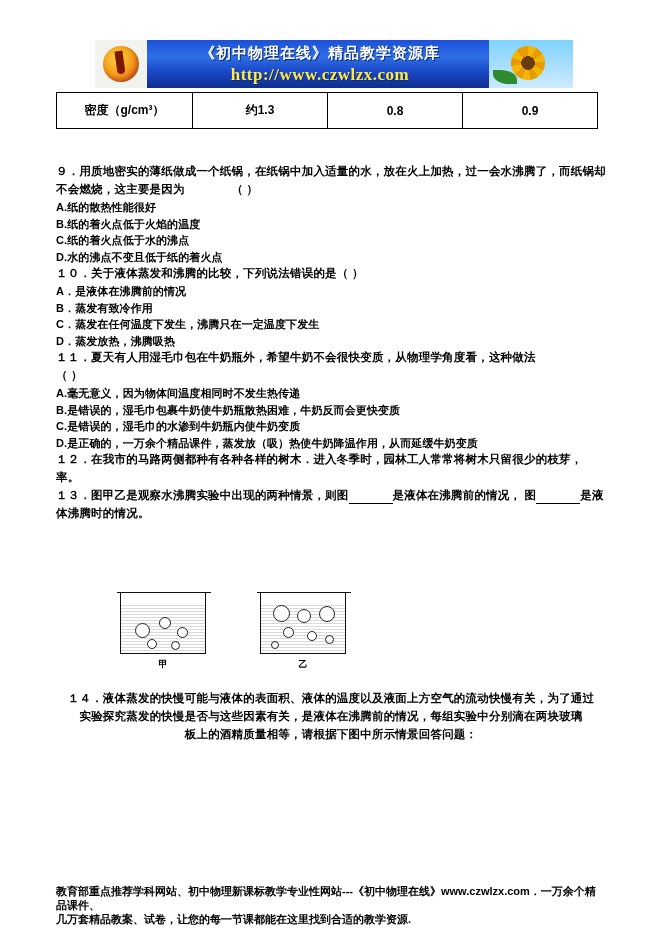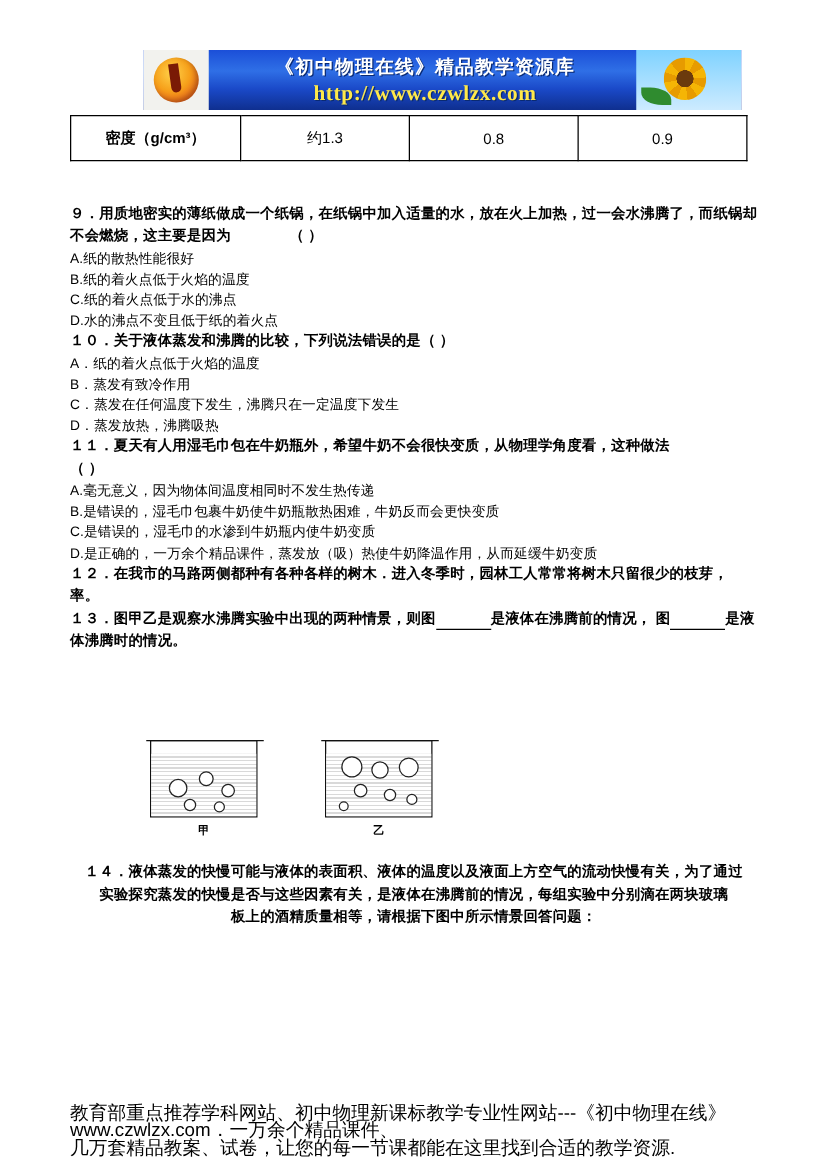--- a/index.html
+++ b/index.html
@@ -25,21 +25,20 @@
 
   
   .banner {
     position: absolute;
     left: 95px;
     top: 40px;
     width: 478px;
     height: 48px;
     background: linear-gradient(to bottom, #1b4fd8 0%, #2f6fe6 35%, #1a49c8 65%, #0f2f8f 100%);
     overflow: hidden;
-    margin-left: 20px;
   }
   .banner-left {
     position: absolute;
     left: 0;
     top: 0;
     width: 52px;
     height: 48px;
     background: #f2f2ee;
   }
   .banner-logo {
@@ -140,42 +139,42 @@
     font-family: "Liberation Sans", sans-serif;
     font-size: 12px;
     font-weight: bold;
   }
   table.data-table td.label-cell {
     width: 133px;
     margin-left: 28px;
   }
   table.data-table td.val-cell {
     width: 132px;
-    font-weight: normal;
+    font-weight: bold;
   }
 
   
   .content {
     position: absolute;
     left: 56px;
     top: 163px;
     width: 550px;
   }
   .q {
     font-size: 11.5px;
     line-height: 17px;
     margin: 0 0 1px 0;
     font-weight: bold;
     letter-spacing: 0.2px;
   }
   .opt {
     font-size: 11px;
     line-height: 16.5px;
     margin: 0;
-    font-weight: normal;
+    font-weight: bold;
     letter-spacing: 0.1px;
   }
   .q .blank {
     display: inline-block;
     border-bottom: 1px solid #000;
     min-width: 70px;
     height: 12px;
     vertical-align: bottom;
   }
   .q .blank.short {
@@ -237,24 +236,24 @@
     font-size: 9px;
     font-weight: bold;
   }
 
   
   .footer {
     position: absolute;
     left: 56px;
     top: 884px;
     width: 549px;
-    font-size: 15px;
+    font-size: 11px;
     line-height: 14px;
     color: #000;
-    font-weight: normal;
+    font-weight: bold;
   }
 </style>
 </head>
 <body>
 
 <div class="page">
 
   <div class="banner">
     <div class="banner-left">
       <div class="banner-logo"></div>
@@ -285,21 +284,21 @@
       <span>不会燃烧，这主要是因为</span>
       <span class="sp"></span>
       <span>（            ）</span>
     </p>
     <p class="opt">A.纸的散热性能很好</p>
     <p class="opt">B.纸的着火点低于火焰的温度</p>
     <p class="opt">C.纸的着火点低于水的沸点</p>
     <p class="opt">D.水的沸点不变且低于纸的着火点</p>
 
     <p class="q">１０．关于液体蒸发和沸腾的比较，下列说法错误的是（     ）</p>
-    <p class="opt">A．纸的着火点低于火焰的温度</p>
+    <p class="opt">A．是液体在沸腾前的情况</p>
     <p class="opt">B．蒸发有致冷作用</p>
     <p class="opt">C．蒸发在任何温度下发生，沸腾只在一定温度下发生</p>
     <p class="opt">D．蒸发放热，沸腾吸热</p>
 
     <p class="q">１１．夏天有人用湿毛巾包在牛奶瓶外，希望牛奶不会很快变质，从物理学角度看，这种做法</p>
     <p class="q">（          ）</p>
     <p class="opt">A.毫无意义，因为物体间温度相同时不发生热传递</p>
     <p class="opt">B.是错误的，湿毛巾包裹牛奶使牛奶瓶散热困难，牛奶反而会更快变质</p>
     <p class="opt">C.是错误的，湿毛巾的水渗到牛奶瓶内使牛奶变质</p>
     <p class="opt">D.是正确的，一万余个精品课件，蒸发放（吸）热使牛奶降温作用，从而延缓牛奶变质</p>

